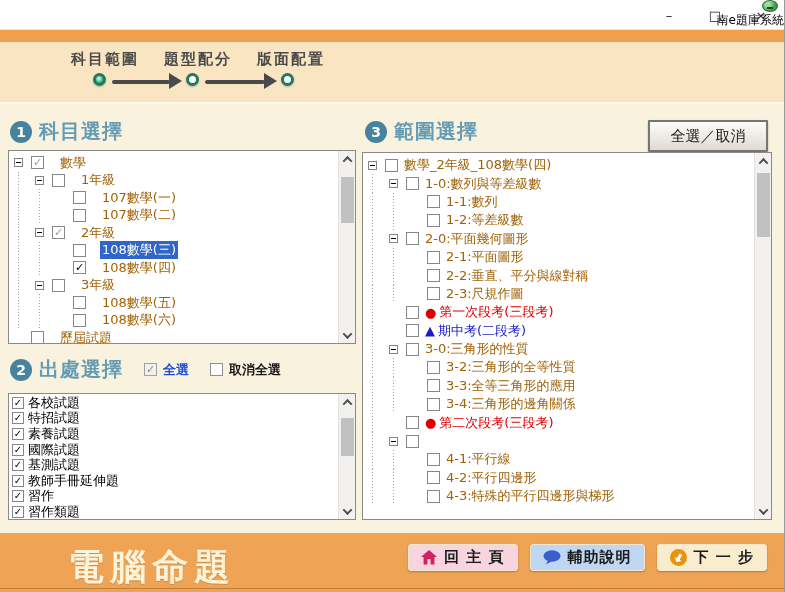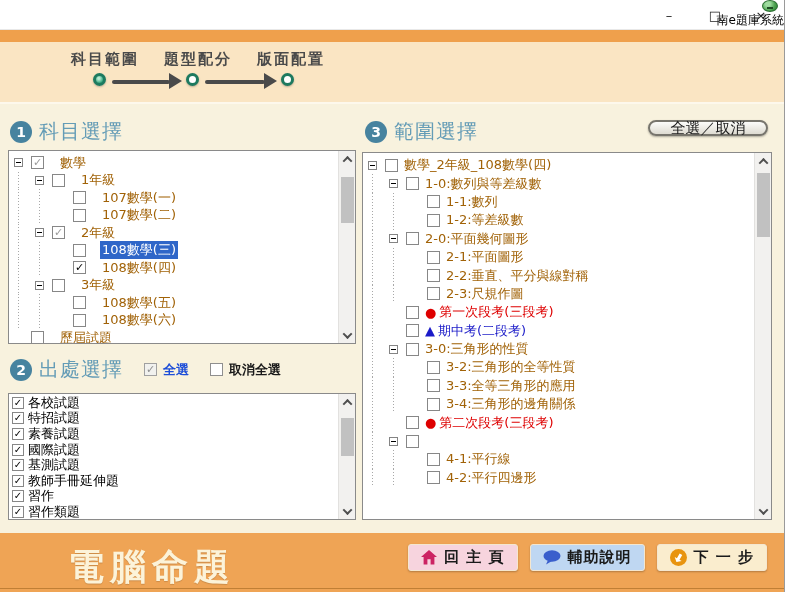--- a/index.html
+++ b/index.html
@@ -31,29 +31,29 @@
   .arrow-line { position:absolute; top:38px; height:4px; background:#4a4a4a; border-radius:2px; }
   .al0{ left:112px; width:58px; } .al1{ left:205px; width:60px; }
   .arrow-head { position:absolute; top:31px; width:0; height:0;
     border-left:13px solid #4a4a4a; border-top:8px solid transparent; border-bottom:8px solid transparent; }
   .ah0{ left:169px; } .ah1{ left:264px; }
   
   .main { position:absolute; top:104px; left:0; right:0; bottom:59px; background:#f8f2de; }
   .sec-head { position:absolute; display:flex; align-items:center; gap:7px; }
   .num-circle { width:22px; height:22px; border-radius:50%; background:#47839f; color:#fff;
     font-size:14px; font-weight:bold; display:flex; align-items:center; justify-content:center; }
-  .sec-title { font-size:20px; font-weight:normal; color:#649cb6; letter-spacing:1px; }
+  .sec-title { font-size:20px; font-weight:bold; color:#649cb6; letter-spacing:1px; }
   .head-subject { left:10px; top:14px; }
   .head-source  { left:10px; top:252px; }
   .head-range   { left:365px; top:14px; }
   .box { position:absolute; background:#fff; border:1px solid #8a8a8a; overflow:hidden; }
   .box-subject { left:8px;  top:46px;  width:348px; height:194px; }
   .box-source  { left:8px;  top:289px; width:348px; height:127px; }
   .box-range   { left:362px; top:48px; width:410px; height:368px; }
-  .toggle-btn { position:absolute; left:648px; top:16px; width:120px; height:16px; border-radius:13px;
+  .toggle-btn { position:absolute; left:648px; top:16px; width:120px; height:32px; border-radius:1px;
     background:linear-gradient(#fcfcfa,#dedbd1); border:2px solid #77756d;
     font-size:15px; color:#1a1a1a; display:flex; align-items:center; justify-content:center;
     box-shadow:0 1px 2px rgba(0,0,0,.3); font-family:inherit; }
   
   .hdr-chk-group { display:flex; align-items:center; gap:6px; margin-left:14px; }
   .sq-chk { width:13px; height:13px; border:1px solid #8f8f8f; background:#fff;
     font-size:11px; line-height:11px; text-align:center; font-weight:bold; color:#000; }
   .sq-chk.disabled { background:#f1f1ee; color:#8f8f8f; border-color:#a0a0a0; }
   .hdr-chk-label { font-size:13px; font-weight:bold; color:#1a1a1a; }
   .hdr-chk-label.disabled { color:#1d4ed8; }
@@ -397,20 +397,27 @@
           <span class="expander-spacer"></span>
           <span class="chk"></span>
           <span class="tlabel">4-1:平行線</span>
         </div>
         <div class="trow">
           <span class="guide"></span>
           <span class="guide"></span>
           <span class="expander-spacer"></span>
           <span class="chk"></span>
           <span class="tlabel">4-2:平行四邊形</span>
+        </div>
+        <div class="trow">
+          <span class="guide"></span>
+          <span class="guide"></span>
+          <span class="expander-spacer"></span>
+          <span class="chk"></span>
+          <span class="tlabel">4-3:特殊的平行四邊形與梯形</span>
         </div>
       </div>
     <div class="sbar">
       <div class="sb-btn up">
           <span class="chev up"></span>
         </div>
       <div class="sb-thumb thumb-range"></div>
       <div class="sb-btn down">
           <span class="chev down"></span>
         </div>

